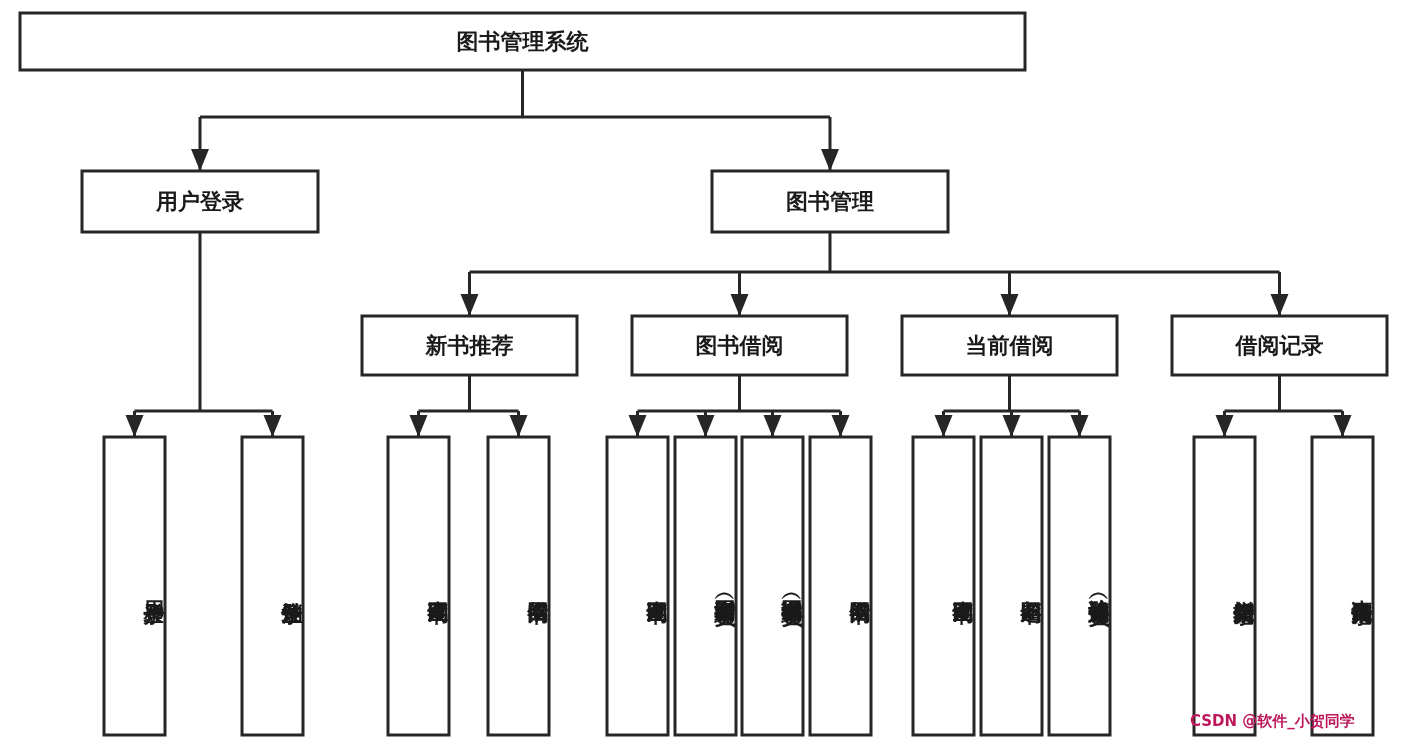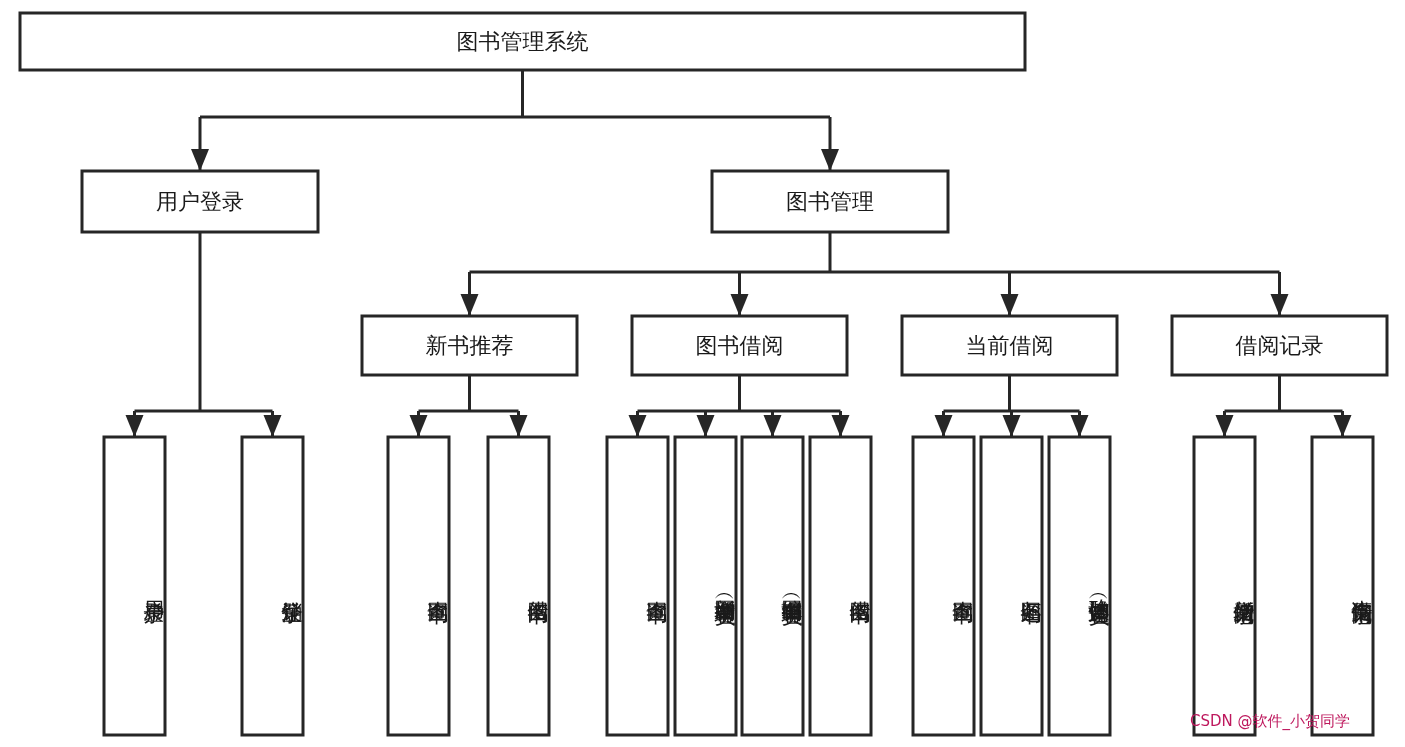--- a/index.html
+++ b/index.html
@@ -10,20 +10,21 @@
   body {
     width: 1405px;
     height: 747px;
     font-family: "DejaVu Sans", "Liberation Sans", sans-serif;
     overflow: hidden;
   }
   #diagram-root {
     position: relative;
     width: 1405px;
     height: 590px;
+    font-weight: bold;
   }
   svg#tree-svg {
     position: absolute;
     top: 0;
     left: 0;
     width: 1405px;
     height: 747px;
     display: block;
   }
   .node-rect {

